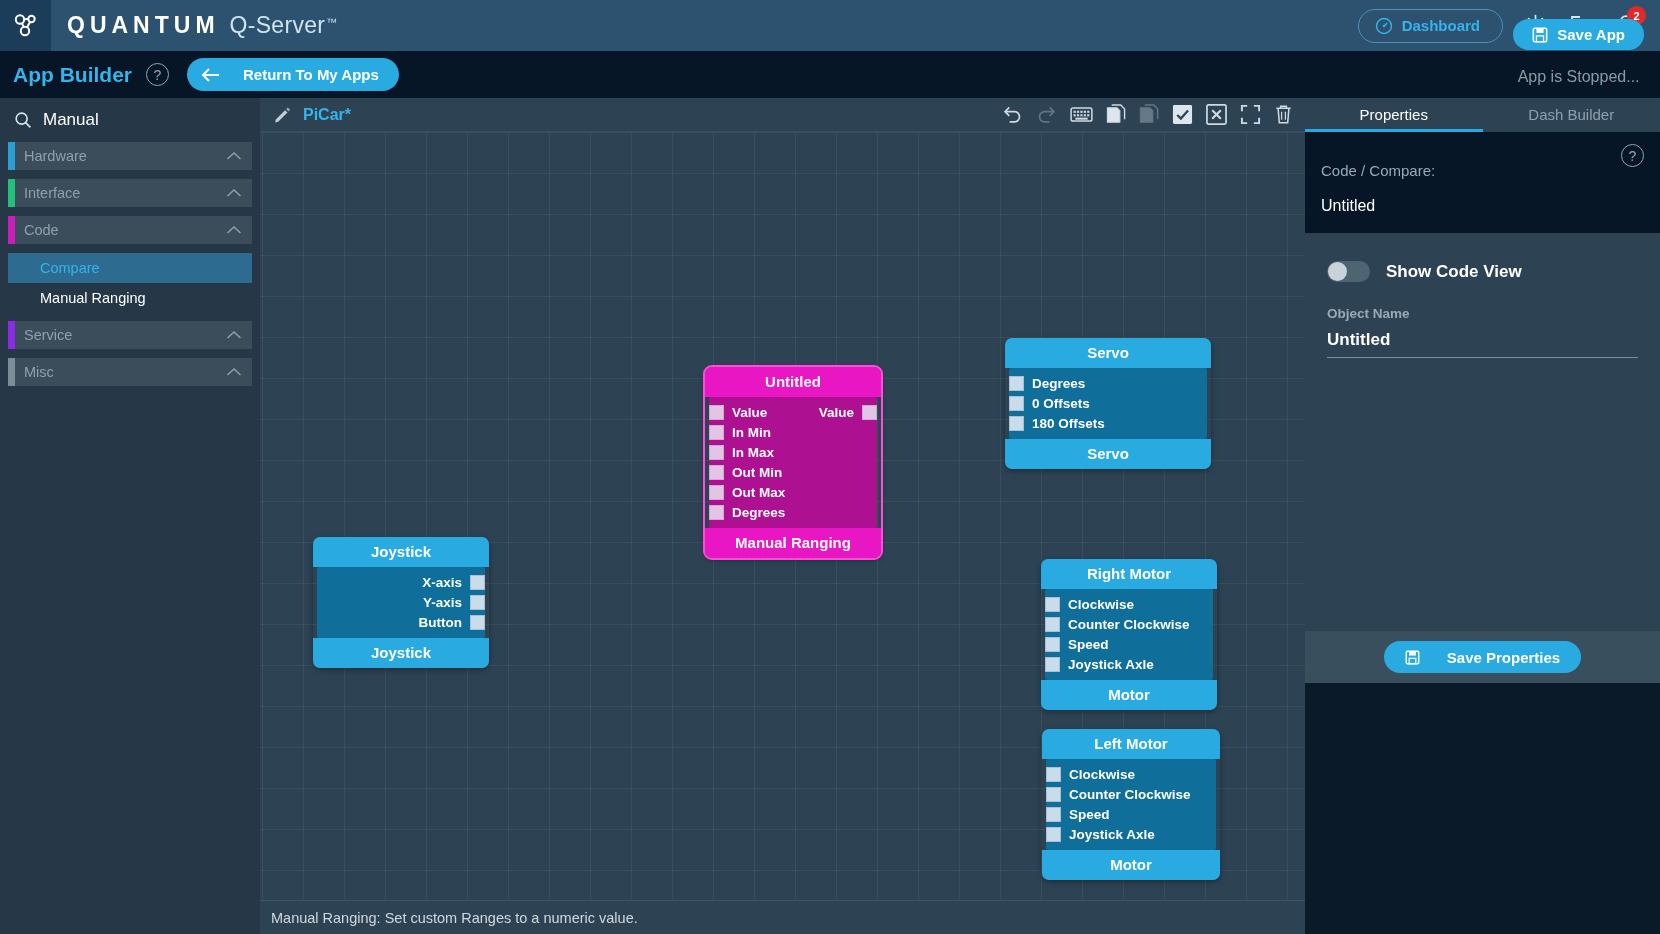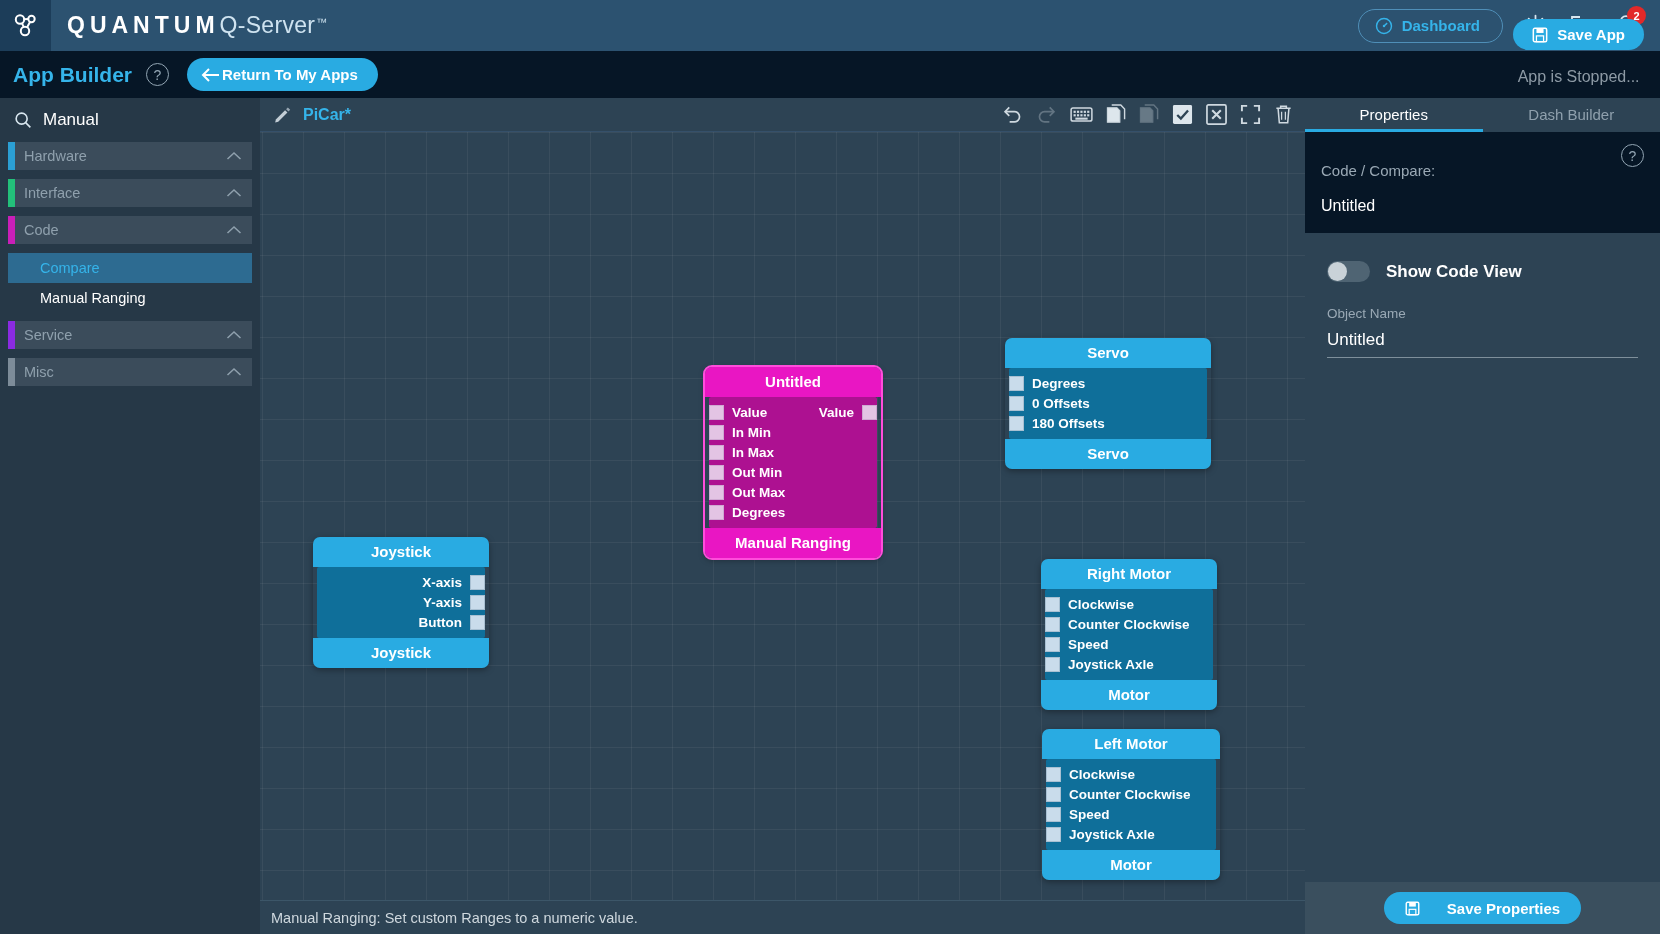--- a/index.html
+++ b/index.html
@@ -18,21 +18,21 @@
     background: #2c5270; display: flex; align-items: center;
   }
   .logo-box {
     width: 51px; height: 51px; background: #1c3d59;
     display: flex; align-items: center; justify-content: center; flex: 0 0 51px;
   }
   .brand-text { margin-left: 16px; display: flex; align-items: baseline; letter-spacing: .5px; }
   .brand-q {
     color: #ffffff; font-size: 23px; font-weight: bold; letter-spacing: 5px;
   }
-  .brand-s { color: #cfe3f0; font-size: 23px; font-weight: 300; margin-left: 0; letter-spacing: .3px;}
+  .brand-s { color: #cfe3f0; font-size: 23px; font-weight: 300; margin-left: 10px; letter-spacing: .3px;}
   .brand-tm { color: #cfe3f0; font-size: 11px; position: relative; top: -7px; margin-left:1px;}
   .brand-right {
     margin-left: auto; display: flex; align-items: center; gap: 20px; padding-right: 22px;
   }
   .dash-btn {
     display: flex; align-items: center; gap: 9px;
     border: 1px solid #4f8fb8; border-radius: 17px;
     padding: 7px 22px 7px 16px; color: #35b4ea; font-size: 15px; font-weight: bold;
     cursor: pointer;
   }
@@ -51,21 +51,21 @@
     background: #061626; display: flex; align-items: center; padding-left: 13px; text-align: right;
   }
   .appbuilder-title { color: #35b4ea; font-size: 21px; font-weight: bold; }
   .help-circle {
     width: 23px; height: 23px; border: 1.6px solid #93a6b4; border-radius: 50%;
     color: #93a6b4; font-size: 14px; display: flex; align-items: center; justify-content: center;
     margin-left: 14px; cursor: pointer;
   }
   .return-btn {
     margin-left: 18px; background: #29abe2; color: #ffffff; border-radius: 19px;
-    height: 33px; padding: 0 20px 0 14px; display: flex; align-items: center; gap: 1px;
+    height: 33px; padding: 0 20px 0 14px; display: flex; align-items: center; gap: 22px;
     font-size: 15px; font-weight: bold; cursor: pointer;
   }
   .subbar-right { margin-left: auto; display: flex; align-items: center; gap: 18px; padding-right: 16px; flex-direction: column;}
   .save-app-btn {
     background: #29abe2; color: #fff; border-radius: 17px; height: 31px;
     padding: 0 19px; display: flex; align-items: center; gap: 9px;
     font-size: 15px; font-weight: bold; cursor: pointer;
   }
   .status-text { color: #8d9aa5; font-size: 16px; }
   .play-btn {
@@ -153,21 +153,21 @@
   .n-blue .node-head, .n-blue .node-foot { background: #29abe2; }
   .n-blue .node-body { background: #0f6f9a; margin: 0 4px; border-radius: 2px; }
   
   .n-mag .node-head, .n-mag .node-foot { background: #e916c3; }
   .n-mag .node-body { background: #ad1191; margin: 0 4px; border-radius: 2px; }
   .n-mag .port-box { background: #e3c4e4; border-color: #cfa9d2; }
   .n-mag { outline: 2px solid #ff4ddb; outline-offset: 0px; }
 
   
   .rightpanel {
-    position: absolute; left: 1305px; top: 98px; width: 355px; height: 836px;
+    position: absolute; left: 1305px; top: 98px; width: 355px; height: 585px;
     background: #2d4354;
   }
   .rp-tabs { display: flex; height: 34px; }
   .rp-tab {
     flex: 1; text-align: center; line-height: 33px; font-size: 15px; cursor: pointer;
     color: #8fa0ad;
   }
   .rp-tab.active { color: #ffffff; border-bottom: 3px solid #29abe2; }
   .rp-dark {
     background: #061626; padding: 14px 16px 18px 16px;
@@ -177,21 +177,21 @@
   .rp-toggle-row { display: flex; align-items: center; gap: 16px; padding: 28px 0 0 22px; }
   .toggle {
     width: 43px; height: 21px; border-radius: 11px; background: #4f6473;
     position: relative; cursor: pointer; flex: 0 0 43px;
   }
   .toggle .knob {
     position: absolute; left: 1px; top: 1px; width: 19px; height: 19px;
     border-radius: 50%; background: #c9d2d8;
   }
   .toggle-label { color: #ffffff; font-size: 17px; font-weight: bold; }
-  .field-wrap { padding: 24px 22px 0 22px; }
+  .field-wrap { padding: 24px 22px 0 22px; font-weight: bold; }
   .field-label { color: #9aa9b5; font-size: 13.5px; }
   .field-val {
     color: #ffffff; font-size: 17px; padding: 9px 0 7px 0;
     border-bottom: 1px solid #7e8f9b; cursor: text;
   }
   .rp-footer {
     position: absolute; left: 0; bottom: 0; width: 355px; height: 52px;
     background: #3a4f5e; display: flex; align-items: center; justify-content: center;
   }
   .save-props-btn {

